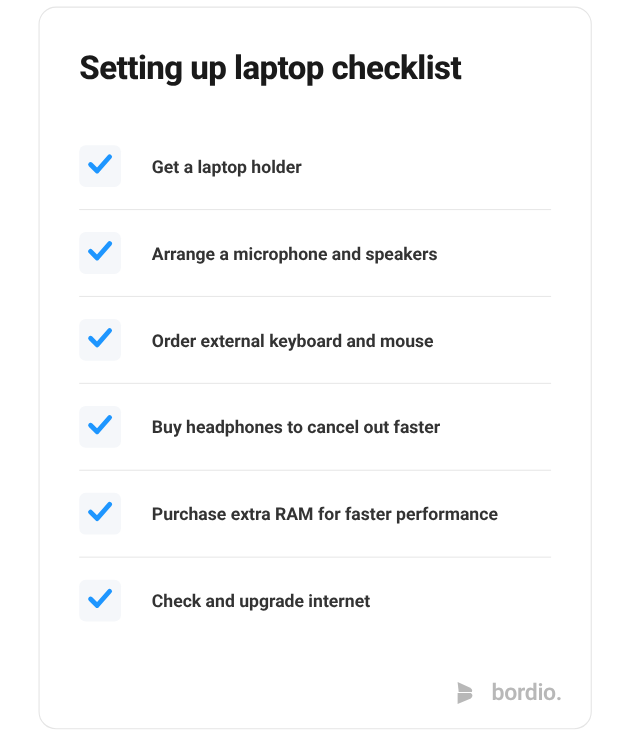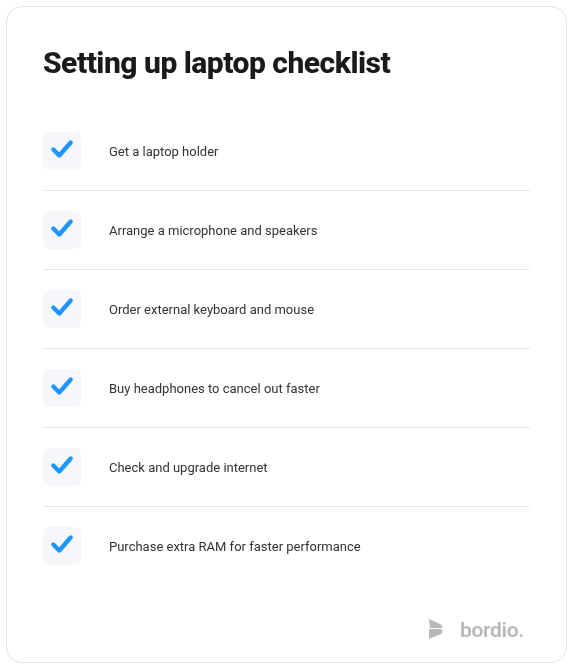--- a/index.html
+++ b/index.html
@@ -10,21 +10,21 @@
     body {
       font-family: -apple-system, BlinkMacSystemFont, "Segoe UI", Roboto, Helvetica, Arial, sans-serif;
       background: #fff;
       width: 573px;
       height: 669px;
       display: flex;
       align-items: center;
       justify-content: center;
     }
     .card {
-      width: 561px;
+      width: 503px;
       height: 657px;
       background: #fff;
       border: 1px solid #e5e5e5;
       border-radius: 16px;
       padding: 38px 36px 24px 36px;
       position: relative;
       display: flex;
       flex-direction: column;
     }
     .title {
@@ -57,29 +57,30 @@
       align-items: center;
       justify-content: center;
       flex-shrink: 0;
       margin-right: 28px;
     }
     .checkbox svg {
       width: 26px;
       height: 26px;
     }
     .item-label {
-      font-size: 13px;
+      font-size: 16px;
       color: #333;
-      font-weight: 400;
+      font-weight: 700;
     }
     .brand {
       position: absolute;
       bottom: 20px;
-      right: 42px;
+      right: 26px;
       display: flex;
+      align-items: center;
       gap: 16px;
       color: #b8b8b8;
     }
     .brand-icon {
       display: inline-flex;
     }
     .brand-text {
       font-size: 21px;
       font-weight: 600;
       color: #b8b8b8;
@@ -138,32 +139,32 @@
     </div>
 
     <div class="item">
       <div class="checkbox">
         <span>
           <svg viewBox="0 0 24 24" fill="none">
               <path d="M4 12.5 L9.5 18 L20 6" stroke="#1e96ff" stroke-width="4" stroke-linecap="round" stroke-linejoin="round"></path>
             </svg>
         </span>
       </div>
-      <span class="item-label">Check and upgrade internet</span>
+      <span class="item-label">Purchase extra RAM for faster performance</span>
     </div>
 
     <div class="item">
       <div class="checkbox">
         <span>
           <svg viewBox="0 0 24 24" fill="none">
               <path d="M4 12.5 L9.5 18 L20 6" stroke="#1e96ff" stroke-width="4" stroke-linecap="round" stroke-linejoin="round"></path>
             </svg>
         </span>
       </div>
-      <span class="item-label">Purchase extra RAM for faster performance</span>
+      <span class="item-label">Check and upgrade internet</span>
     </div>
   </div>
 
   <div class="brand">
     <span class="brand-icon">
       <svg width="17" height="22" viewBox="0 0 17 22" fill="none">
         <path d="M2 1 L13 6 Q16 7.5 15 10 L3 10 Z" fill="#b8b8b8"></path>
         <path d="M2 11 L14 11 Q17 13 14 16 L2 21 Z" fill="#b8b8b8"></path>
       </svg>
     </span>

